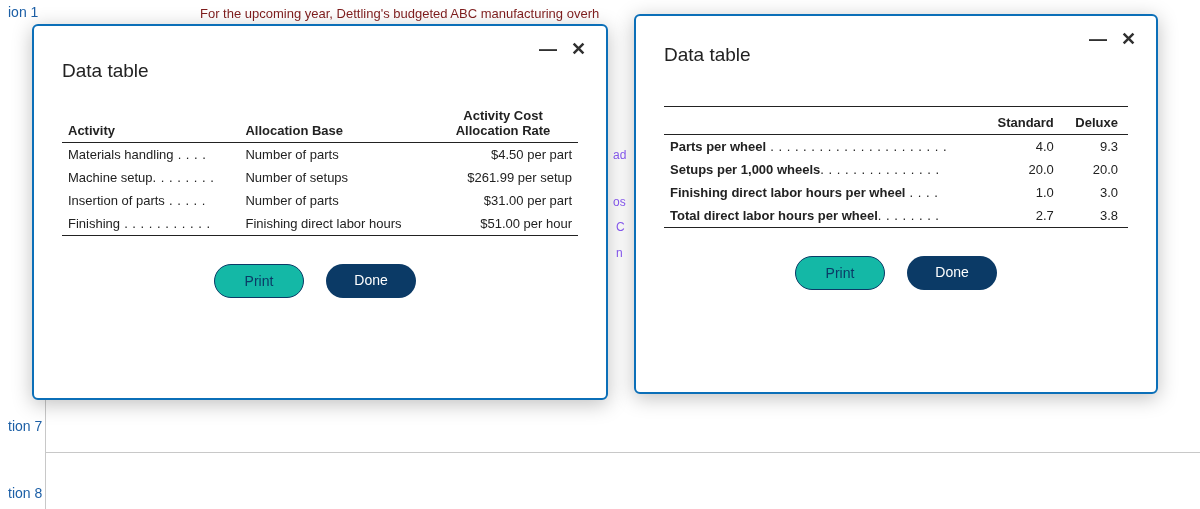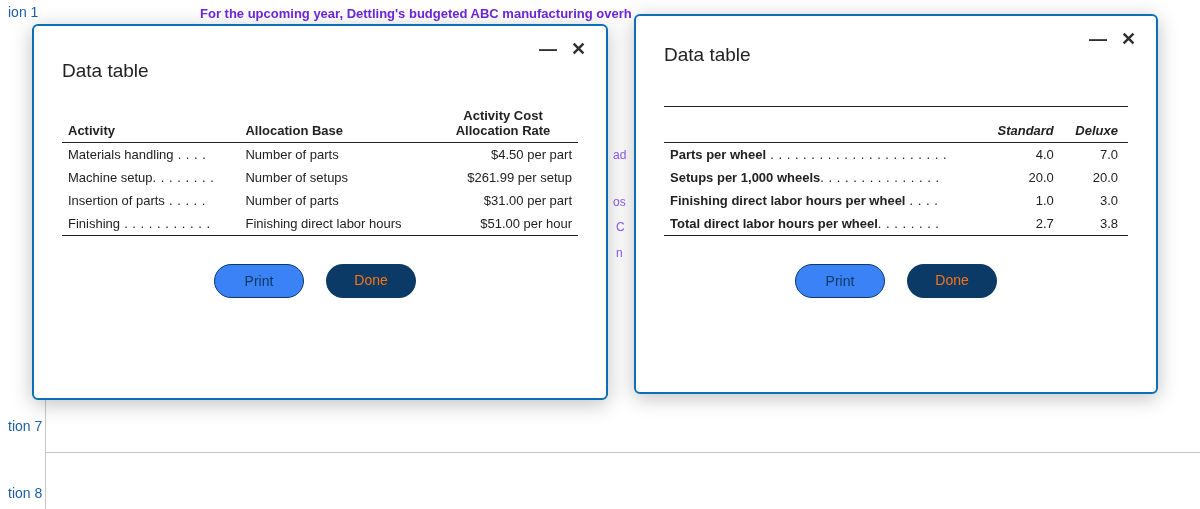--- a/index.html
+++ b/index.html
@@ -11,22 +11,21 @@
     overflow: hidden;
     position: relative;
     font-size: 13px;
     color: #222;
   }
   .bg-text {
     position: absolute;
     top: 6px;
     left: 200px;
     font-size: 13px;
-    color: #6d28d9;
-    font-weight: bold;
+    color: #7f1d1d;
   }
   .side-links {
     position: absolute;
     left: 8px;
     font-size: 14px;
     color: #1c5fa6;
   }
   .q1 { top: 4px; }
   .q7 { top: 418px; }
   .q8 { top: 485px; }
@@ -112,24 +111,23 @@
   .tbl tr.last td { border-bottom: 1px solid #222; }
   .dots { letter-spacing: 0.5px; }
   .tbl2 {
     width: 100%;
     border-collapse: collapse;
     font-size: 13px;
   }
   .tbl2 th {
     font-weight: bold;
     text-align: right;
-    padding: 16px 10px 4px 6px;
+    padding: 8px 10px 4px 6px;
     border-top: 1px solid #222;
     border-bottom: 1px solid #222;
-    font-style: italic;
   }
   .tbl2 td {
     padding: 4px 10px 4px 6px;
     white-space: nowrap;
   }
   .tbl2 td.right { text-align: right; }
   .tbl2 tr.sect td { border-bottom: 1px solid #222; }
   .note {
     font-size: 13px;
     padding: 6px 2px;
@@ -147,26 +145,26 @@
     min-width: 90px;
     padding: 8px 22px;
     border-radius: 22px;
     font-size: 14px;
     text-align: center;
     cursor: pointer;
   }
   .btn-outline {
     border: 1.5px solid #0b3a66;
     color: #0b3a66;
-    background: #3b82f6;
+    background: #14b8a6;
   }
   .btn-solid {
     border: none;
     background: #0b3a66;
-    color: #f97316;
+    color: #ffffff;
   }
   .hline {
     position: absolute;
     left: 45px;
     right: 0;
     height: 1px;
     background: #c8c8c8;
   }
 </style>
 </head>
@@ -245,21 +243,21 @@
         <tr>
           <th style="text-align:left;border-top:1px solid #222"></th>
           <th>Standard</th>
           <th>Deluxe</th>
         </tr>
       </thead>
       <tbody>
         <tr>
           <td><b>Parts per wheel</b><span class="dots"> . . . . . . . . . . . . . . . . . . . . . .</span></td>
           <td class="right">4.0</td>
-          <td class="right">7.0</td>
+          <td class="right">9.3</td>
         </tr>
         <tr>
           <td><b>Setups per 1,000 wheels</b><span class="dots">. . . . . . . . . . . . . . .</span></td>
           <td class="right">20.0</td>
           <td class="right">20.0</td>
         </tr>
         <tr>
           <td><b>Finishing direct labor hours per wheel</b><span class="dots"> . . . .</span></td>
           <td class="right">1.0</td>
           <td class="right">3.0</td>

